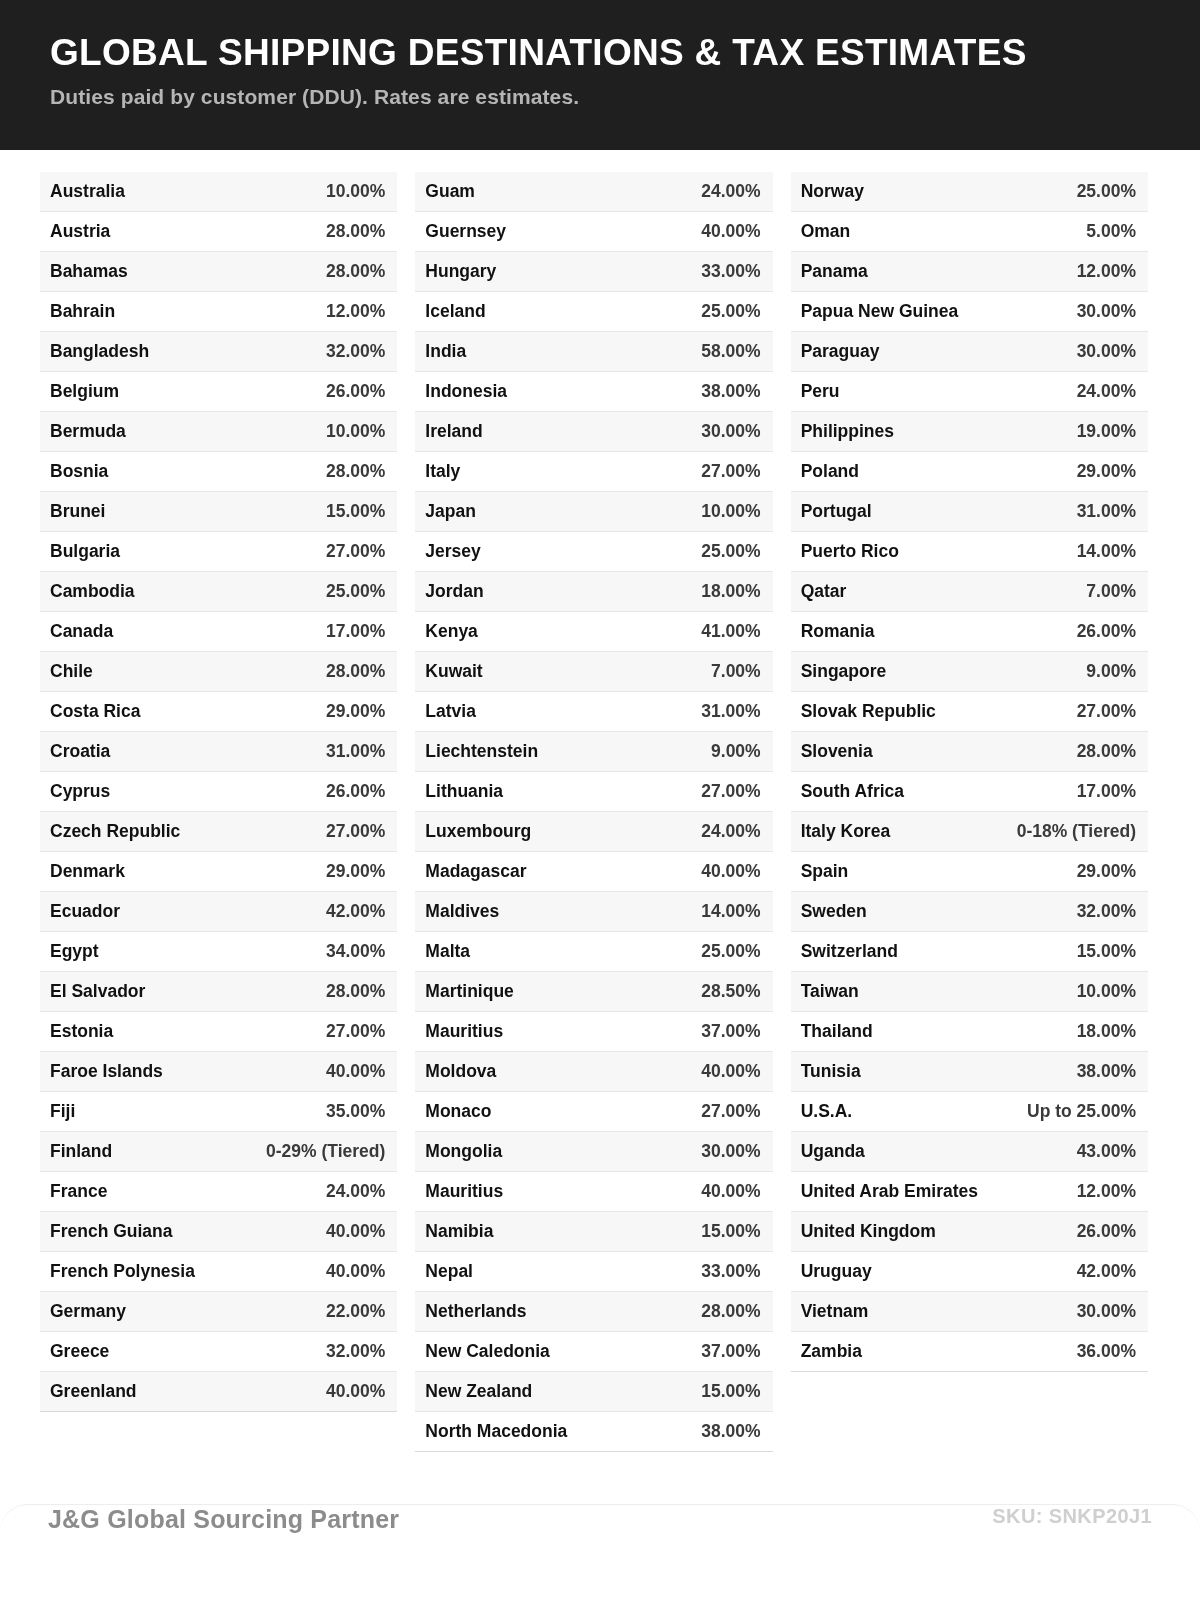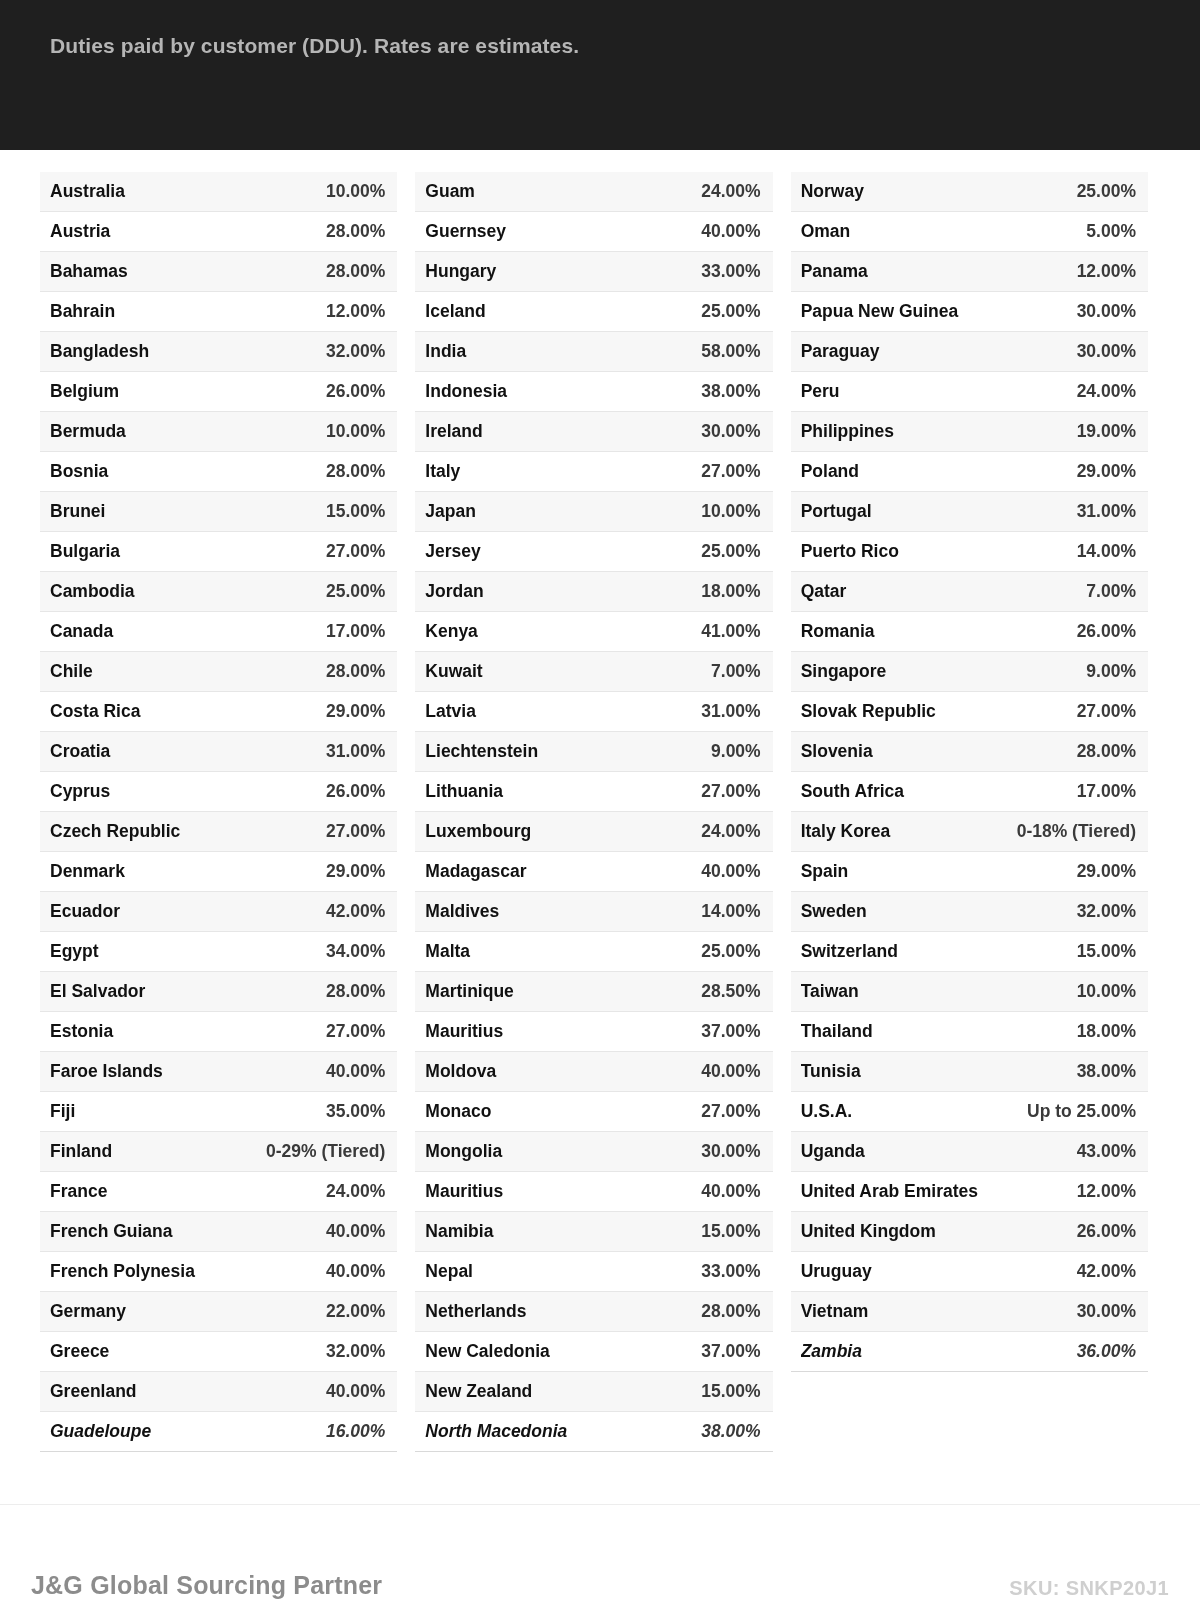--- a/index.html
+++ b/index.html
@@ -55,21 +55,20 @@
     align-items: baseline;
     padding: 9px 12px 9px 10px;
     border-bottom: 1px solid #e6e6e6;
     font-size: 17.5px;
   }
   .row:nth-child(odd) {
     background: #f7f7f7;
   }
   .row:last-child {
     border-bottom: 1px solid #d9d9d9;
-    font-style: italic;
   }
   .country {
     color: #111111;
     font-weight: bold;
     white-space: nowrap;
     overflow: hidden;
     text-overflow: ellipsis;
     padding-right: 8px;
   }
   .rate {
@@ -77,45 +76,47 @@
     font-weight: bold;
     white-space: nowrap;
     text-align: right;
   }
   .footer {
     position: absolute;
     left: 0;
     right: 0;
     bottom: 0;
     height: 96px;
-    padding: 0 31px;
+    padding: 0 48px;
     display: flex;
-    align-items: flex-end;
+    align-items: flex-start;
     justify-content: space-between;
     border-top: 1px solid #ededed;
+    border-radius: 28px;
   }
   .brand {
     font-size: 25px;
     font-weight: bold;
     color: #8c8c8c;
     letter-spacing: 0.2px;
   }
   .sku {
     font-size: 20px;
     font-weight: bold;
     color: #cfcfcf;
     letter-spacing: 0.4px;
   }
 </style>
 </head>
 <body>
 
 <div class="page">
 
   <div class="header">
+    <h1>GLOBAL SHIPPING DESTINATIONS &amp; TAX ESTIMATES</h1>
     <h2>Duties paid by customer (DDU). Rates are estimates.</h2>
   </div>
 
   <div class="columns">
     <div class="col">
         <div class="row">
           <span class="country">Australia</span>
           <span class="rate">10.00%</span>
         </div>
         <div class="row">
@@ -230,24 +231,20 @@
           <span class="country">Germany</span>
           <span class="rate">22.00%</span>
         </div>
         <div class="row">
           <span class="country">Greece</span>
           <span class="rate">32.00%</span>
         </div>
         <div class="row">
           <span class="country">Greenland</span>
           <span class="rate">40.00%</span>
-        </div>
-        <div class="row">
-          <span class="country">Guadeloupe</span>
-          <span class="rate">16.00%</span>
         </div>
       </div>
     <div class="col">
         <div class="row">
           <span class="country">Guam</span>
           <span class="rate">24.00%</span>
         </div>
         <div class="row">
           <span class="country">Guernsey</span>
           <span class="rate">40.00%</span>

